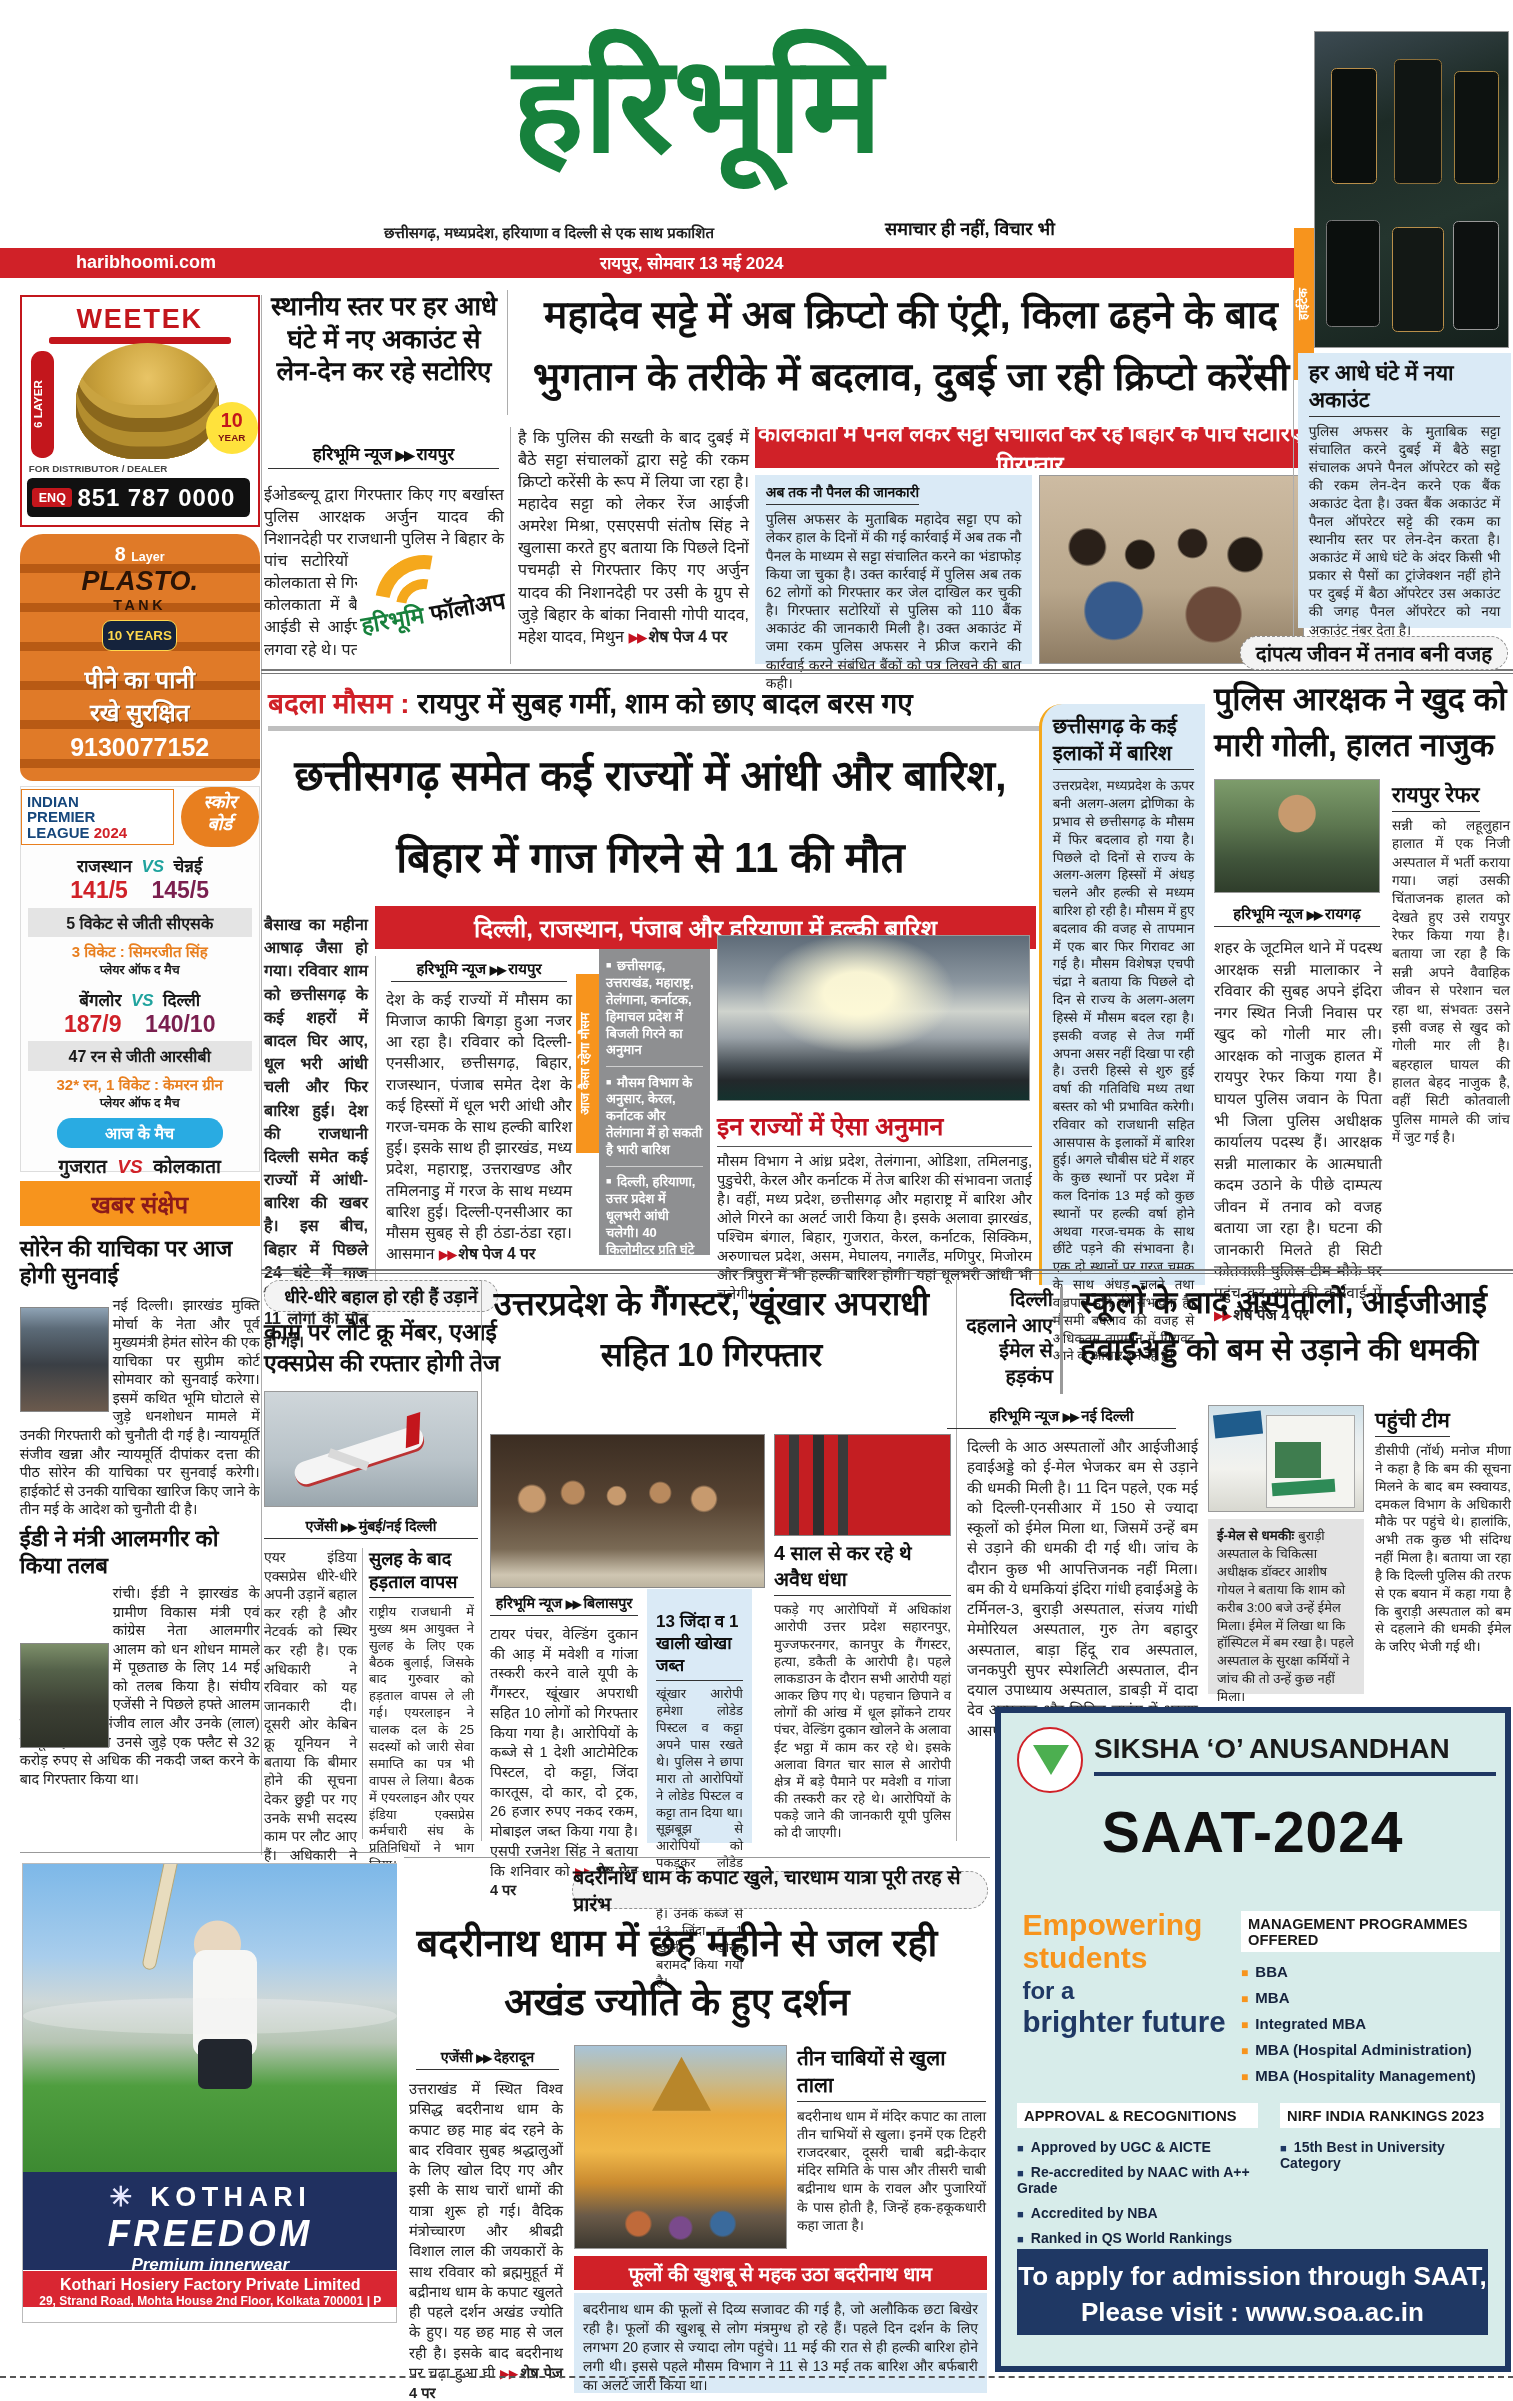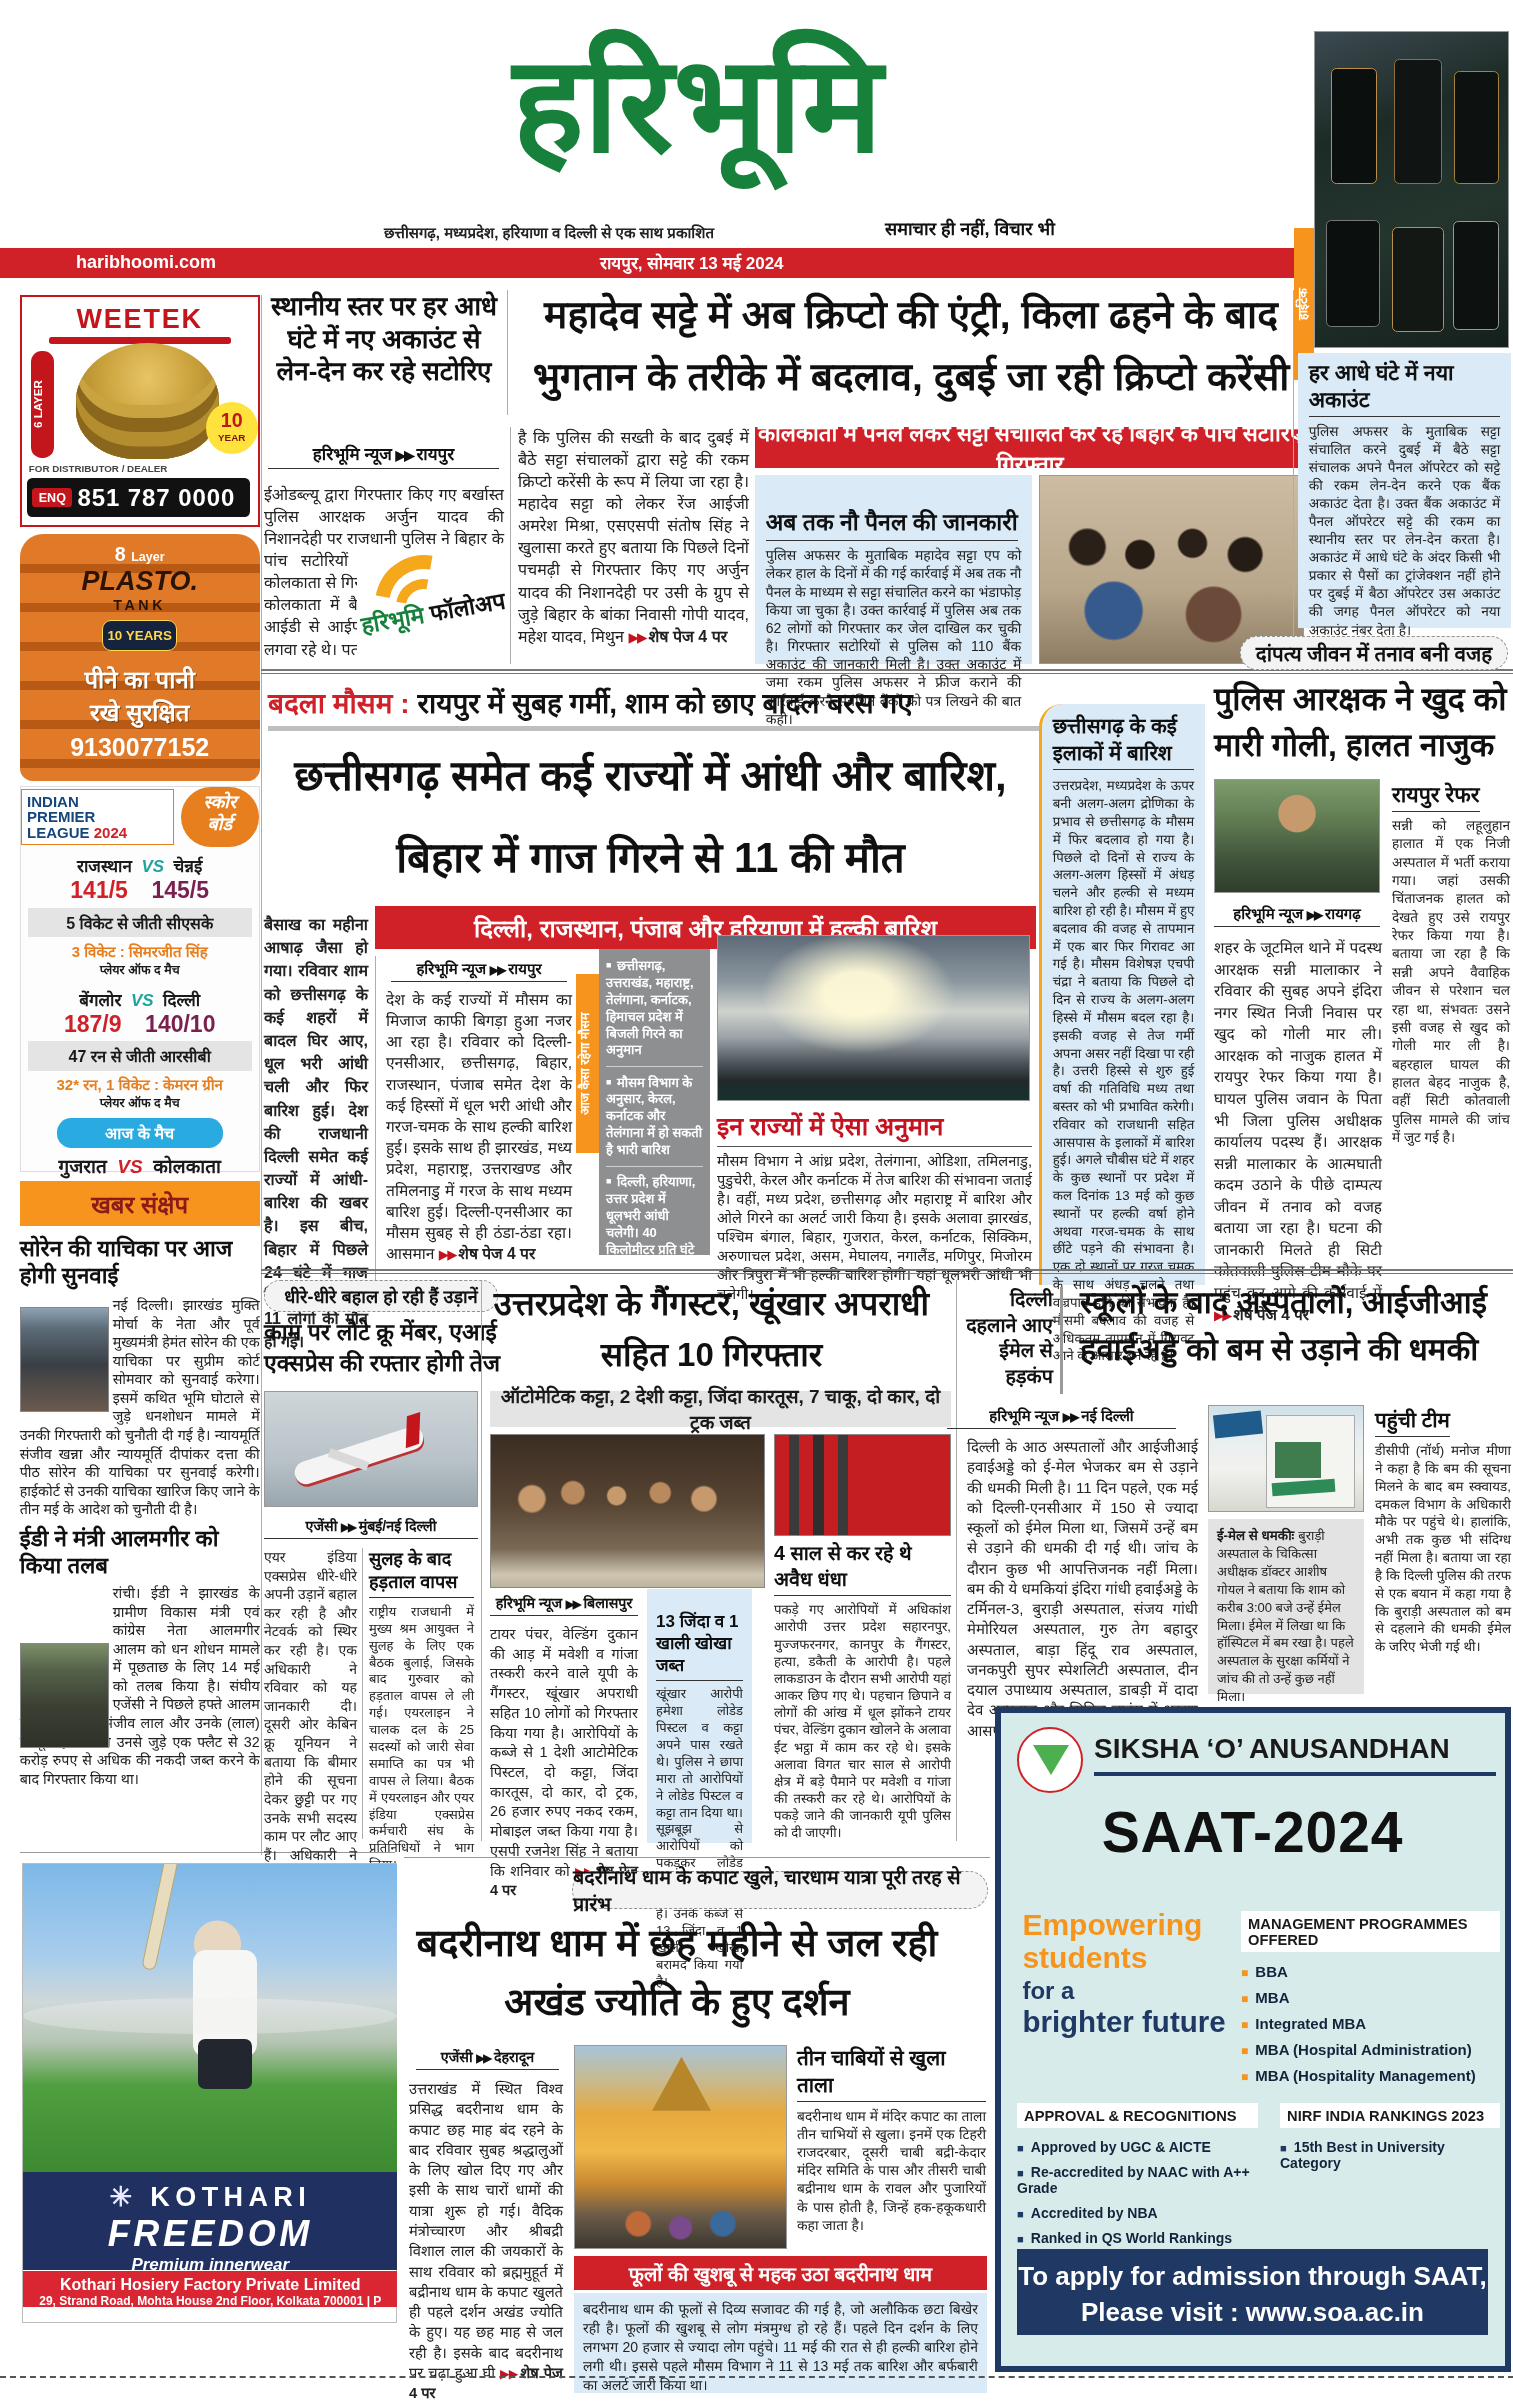--- a/index.html
+++ b/index.html
@@ -150,21 +150,21 @@
     </div>
   </div>
   <div class="abs vrule" style="left:510px;top:427px;height:237px;"></div>
   <div class="abs body-txt" style="left:518px;top:427px;width:231px;height:238px;font-size:16px;line-height:1.38;">
     <span>है कि पुलिस की सख्ती के बाद दुबई में बैठे सट्टा संचालकों द्वारा सट्टे की रकम क्रिप्टो करेंसी के रूप में लिया जा रहा है। महादेव सट्टा को लेकर रेंज आईजी अमरेश मिश्रा, एसएसपी संतोष सिंह ने खुलासा करते हुए बताया कि पिछले दिनों पचमढ़ी से गिरफ्तार किए गए अर्जुन यादव की निशानदेही पर उसी के ग्रुप से जुड़े बिहार के बांका निवासी गोपी यादव, महेश यादव, मिथुन</span> <span class="jmp"></span><b>शेष पेज 4 पर</b>
   </div>
   <div class="abs red-banner" style="left:755px;top:427px;width:550px;height:41px;font-size:22.3px;">
       <span>कोलकाता में पैनल लेकर सट्टा संचालित कर रहे बिहार के पांच सटोरिए गिरफ्तार</span>
     </div>
   <div class="abs blue-box" style="left:755px;top:475px;width:277px;height:189px;padding:7.1px 10.7px;">
-    <div><span class="u box-head" style="font-size:23px;margin-top:23px;">अब तक नौ पैनल की जानकारी</span></div>
+    <div><span class="u box-head" style="font-size:14px;">अब तक नौ पैनल की जानकारी</span></div>
     <div class="body-txt" style="font-size:14px;margin-top:5.4px;line-height:1.3;">पुलिस अफसर के मुताबिक महादेव सट्टा एप को लेकर हाल के दिनों में की गई कार्रवाई में अब तक नौ पैनल के माध्यम से सट्टा संचालित करने का भंडाफोड़ किया जा चुका है। उक्त कार्रवाई में पुलिस अब तक 62 लोगों को गिरफ्तार कर जेल दाखिल कर चुकी है। गिरफ्तार सटोरियों से पुलिस को 110 बैंक अकाउंट की जानकारी मिली है। उक्त अकाउंट में जमा रकम पुलिस अफसर ने फ्रीज कराने की कार्रवाई करने संबंधित बैंकों को पत्र लिखने की बात कही।</div>
   </div>
   <div class="abs" style="left:1039px;top:475px;width:265px;height:189px;background:
       radial-gradient(circle at 18% 38%, #2a2019 0 7%, transparent 8%),
       radial-gradient(circle at 38% 42%, #241c15 0 7%, transparent 8%),
       radial-gradient(circle at 58% 36%, #2a2019 0 7%, transparent 8%),
       radial-gradient(circle at 78% 42%, #241c15 0 7%, transparent 8%),
       radial-gradient(circle at 28% 72%, #365a8c 0 12%, transparent 13%),
       radial-gradient(circle at 66% 74%, #6b4a3a 0 12%, transparent 13%),
       linear-gradient(180deg,#cdbba2 0%,#b9a78c 60%,#8d7b63 100%);border:0.9px solid #999;"></div>
@@ -252,23 +252,20 @@
   </div>
   <div class="abs body-txt" style="left:264px;top:1548px;width:93px;height:295px;font-size:14px;line-height:1.33;">एयर इंडिया एक्सप्रेस धीरे-धीरे अपनी उड़ानें बहाल कर रही है और नेटवर्क को स्थिर कर रही है। एक अधिकारी ने रविवार को यह जानकारी दी। दूसरी ओर केबिन क्रू यूनियन ने बताया कि बीमार होने की सूचना देकर छुट्टी पर गए उनके सभी सदस्य काम पर लौट आए हैं। अधिकारी ने कहा कि टाटा समूह के स्वामित्व वाली एयरलाइन ने रविवार को कम से कम 20 से अधिक उड़ानें रद्द कर दी हैं और मंगलवार सुबह तक स्थिति पूरी तरह सामान्य होने की उम्मीद है।</div>
   <div class="abs vrule" style="left:362px;top:1548px;height:291px;"></div>
   <div class="abs" style="left:369px;top:1548px;width:105px;height:295px;">
     <div><span class="u box-head" style="font-size:18px;line-height:1.3;">सुलह के बाद हड़ताल वापस</span></div>
     <div class="body-txt" style="font-size:13px;margin-top:5.4px;line-height:1.3;">राष्ट्रीय राजधानी में मुख्य श्रम आयुक्त ने सुलह के लिए एक बैठक बुलाई, जिसके बाद गुरुवार को हड़ताल वापस ले ली गई। एयरलाइन ने चालक दल के 25 सदस्यों को जारी सेवा समाप्ति का पत्र भी वापस ले लिया। बैठक में एयरलाइन और एयर इंडिया एक्सप्रेस कर्मचारी संघ के प्रतिनिधियों ने भाग लिया।</div>
   </div>
   <div class="abs vrule" style="left:481px;top:1280px;height:561px;"></div>
 
   <div class="abs hd center" style="left:488px;top:1278px;width:447px;font-size:33px;line-height:1.55;">उत्तरप्रदेश के गैंगस्टर, खूंखार अपराधी सहित 10 गिरफ्तार</div>
-  <div class="abs center" style="left:490px;top:1391px;width:461px;height:36px;background:#e4e4e4;font-size:19px;font-weight:900;display:flex;align-items:center;justify-content:center;">
-      <span>ऑटोमेटिक कट्टा, 2 देशी कट्टा, जिंदा कारतूस, 7 चाकू, दो कार, दो ट्रक जब्त</span>
-    </div>
   <div class="abs" style="left:490px;top:1434px;width:275px;height:154px;background:
       radial-gradient(circle at 15% 42%, #c79a6e 0 5%, transparent 6%),
       radial-gradient(circle at 30% 38%, #b98a5e 0 5%, transparent 6%),
       radial-gradient(circle at 46% 40%, #c79a6e 0 5%, transparent 6%),
       radial-gradient(circle at 62% 38%, #b98a5e 0 5%, transparent 6%),
       radial-gradient(circle at 78% 42%, #c79a6e 0 5%, transparent 6%),
       linear-gradient(180deg,#3b2d22 0%,#574433 45%,#7a6a55 75%,#cfc6b2 92%,#bdb4a0 100%);border:0.9px solid #888;"></div>
   <div class="abs" style="left:774px;top:1434px;width:177px;height:102px;background:
       linear-gradient(90deg, transparent 0 8%, #3a3a3a 8% 14%, transparent 14% 22%, #2f2f2f 22% 28%, transparent 28% 36%, #3a3a3a 36% 42%, transparent 42%),
       #c41e22;border:0.9px solid #888;"></div>

